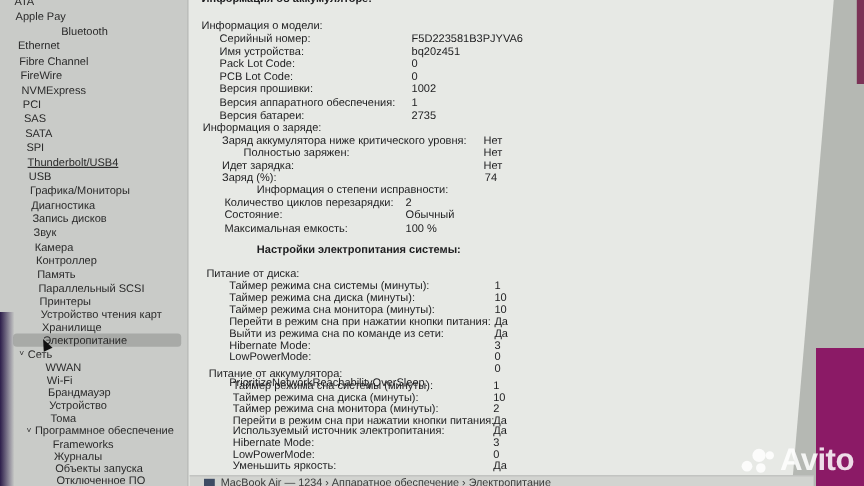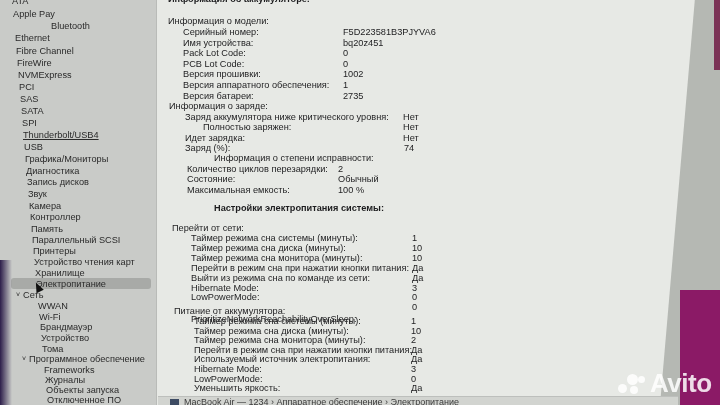--- a/index.html
+++ b/index.html
@@ -157,21 +157,21 @@
       <div class="row" style="left: 27px; top: 143.2px;">Заряд (%):</div>
       <div class="row" style="left: 246px; top: 143.2px;">74</div>
       <div class="row" style="left: 12px; top: 153px; padding-left: 44px;">Информация о степени исправности:</div>
       <div class="row" style="left: 29px; top: 164px;">Количество циклов перезарядки:</div>
       <div class="row" style="left: 180px; top: 164px;">2</div>
       <div class="row" style="left: 29px; top: 174.4px;">Состояние:</div>
       <div class="row" style="left: 180px; top: 174.4px;">Обычный</div>
       <div class="row" style="left: 29px; top: 184.8px;">Максимальная емкость:</div>
       <div class="row" style="left: 180px; top: 184.8px;">100 %</div>
       <div class="row bold" style="left: 10px; top: 203px; padding-left: 46px;">Настройки электропитания системы:</div>
-      <div class="row" style="left: 14px; top: 223px;">Перейти от сети:</div>
+      <div class="row" style="left: 14px; top: 223px;">Питание от диска:</div>
       <div class="row" style="left: 33px; top: 233px;">Таймер режима сна системы (минуты):</div>
       <div class="row" style="left: 254px; top: 233px;">1</div>
       <div class="row" style="left: 33px; top: 242.9px;">Таймер режима сна диска (минуты):</div>
       <div class="row" style="left: 254px; top: 242.9px;">10</div>
       <div class="row" style="left: 33px; top: 252.8px;">Таймер режима сна монитора (минуты):</div>
       <div class="row" style="left: 254px; top: 252.8px;">10</div>
       <div class="row" style="left: 33px; top: 262.7px;">Перейти в режим сна при нажатии кнопки питания:</div>
       <div class="row" style="left: 254px; top: 262.7px;">Да</div>
       <div class="row" style="left: 33px; top: 272.6px;">Выйти из режима сна по команде из сети:</div>
       <div class="row" style="left: 254px; top: 272.6px;">Да</div>

